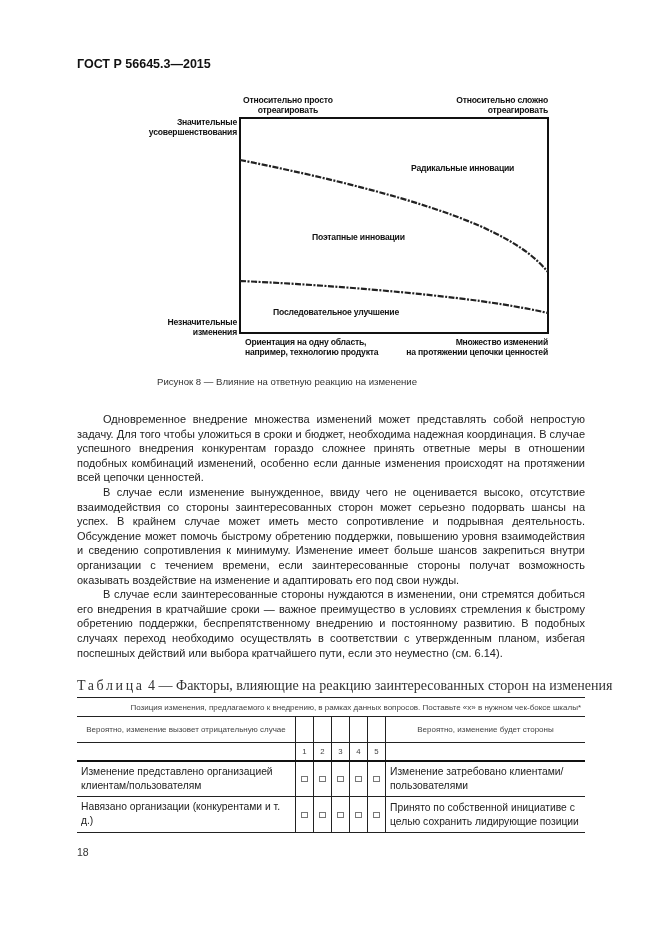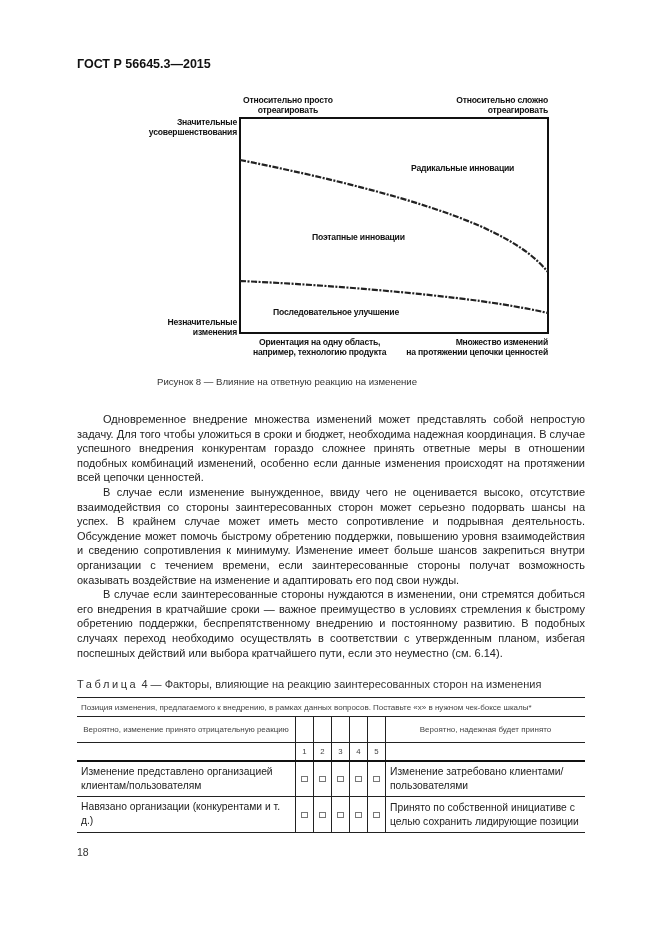--- a/index.html
+++ b/index.html
@@ -12,21 +12,21 @@
   .chart-wrap { left:0; top:0; width:661px; height:400px; }
   .chart-lbl { font-size:8.6px; font-weight:bold; color:#111; line-height:10px; letter-spacing:-0.2px; }
   .caption { left:0; width:574px; top:376px; text-align:center; font-size:9.6px; color:#333; }
 
   
   .para { left:77px; width:508px; font-size:11px; line-height:14.6px; color:#222; text-align:justify; }
   .para p { margin:0; text-indent:26px; }
   .note { font-size:9.8px; line-height:13.5px; color:#333; }
   .spaced { letter-spacing:2.6px; }
 
-  .tbl-title { left:77px; top:678px; font-size:11px; color:#333; }
+  .tbl-title { left:77px; top:678px; font-size:14px; color:#333;font-family:Liberation Serif, serif; }
   table.t4 { position:absolute; left:77px; top:697px; width:508px; border-collapse:collapse;
              font-size:8px; color:#444; }
   table.t4 td { border:1px solid #222; padding:0 4px; vertical-align:middle; }
   table.t4 tr.r-sep td { border-top:2.5px solid #111; }
   .num { text-align:center; width:17px; padding:0 !important; font-size:7.8px; }
   .cb { display:inline-block; width:5px; height:4px; border:1px solid #777; vertical-align:middle; }
   .cell-txt { font-size:10.3px; color:#222; line-height:14px; }
   .page-num { left:77px; top:846px; font-size:10.5px; color:#333; }
 </style>
 </head>
@@ -44,21 +44,21 @@
       <div>отреагировать</div>
   </div>
   <div class="abs chart-lbl" style="right:424px;top:117px;text-align:right;">
     <div>Значительные</div>
       <div>усовершенствования</div>
   </div>
   <div class="abs chart-lbl" style="right:424px;top:317px;text-align:right;">
     <div>Незначительные</div>
       <div>изменения</div>
   </div>
-  <div class="abs chart-lbl" style="left:253px;top:337px;text-align:center;">
+  <div class="abs chart-lbl" style="left:245px;top:337px;">
     <div>Ориентация на одну область,</div>
       <div>например, технологию продукта</div>
   </div>
   <div class="abs chart-lbl" style="right:113px;top:337px;text-align:right;">
     <div>Множество изменений</div>
       <div>на протяжении цепочки ценностей</div>
   </div>
 
   <svg class="abs" style="left:0;top:0;" width="661" height="400">
     <rect x="240" y="118" width="308" height="215" fill="none" stroke="#111" stroke-width="2"></rect>
@@ -77,30 +77,30 @@
   <p>Одновременное внедрение множества изменений может представлять собой непростую задачу. Для того чтобы уложиться в сроки и бюджет, необходима надежная координация. В случае успешного внедрения конкурентам гораздо сложнее принять ответные меры в отношении подобных комбинаций изменений, особенно если данные изменения происходят на протяжении всей цепочки ценностей.</p>
   <p>В случае если изменение вынужденное, ввиду чего не оценивается высоко, отсутствие взаимодействия со стороны заинтересованных сторон может серьезно подорвать шансы на успех. В крайнем случае может иметь место сопротивление и подрывная деятельность. Обсуждение может помочь быстрому обретению поддержки, повышению уровня взаимодействия и сведению сопротивления к минимуму. Изменение имеет больше шансов закрепиться внутри организации с течением времени, если заинтересованные стороны получат возможность оказывать воздействие на изменение и адаптировать его под свои нужды.</p>
   <p>В случае если заинтересованные стороны нуждаются в изменении, они стремятся добиться его внедрения в кратчайшие сроки — важное преимущество в условиях стремления к быстрому обретению поддержки, беспрепятственному внедрению и постоянному развитию. В подобных случаях переход необходимо осуществлять в соответствии с утвержденным планом, избегая поспешных действий или выбора кратчайшего пути, если это неуместно (см. 6.14).</p>
 </div>
 
 <div class="abs tbl-title"><span class="spaced">Таблица</span><span> 4 — Факторы, влияющие на реакцию заинтересованных сторон на изменения</span></div>
 
 <table class="t4">
   <tbody>
       <tr style="height:19px;">
-    <td colspan="7" style="text-align:left;border-left:none;border-right:none;">Позиция изменения, предлагаемого к внедрению, в рамках данных вопросов. Поставьте «х» в нужном чек-боксе шкалы*</td>
+    <td colspan="7" style="text-align:right;border-left:none;border-right:none;">Позиция изменения, предлагаемого к внедрению, в рамках данных вопросов. Поставьте «х» в нужном чек-боксе шкалы*</td>
   </tr>
   <tr style="height:26px;">
-    <td style="text-align:center;width:210px;border-left:none;">Вероятно, изменение принято отрицательную реакцию</td>
+    <td style="text-align:center;width:210px;border-left:none;">Вероятно, изменение вызовет отрицательную случае</td>
     <td class="num"></td>
         <td class="num"></td>
         <td class="num"></td>
         <td class="num"></td>
         <td class="num"></td>
-    <td style="text-align:center;border-right:none;">Вероятно, надежная будет принято</td>
+    <td style="text-align:center;border-right:none;">Вероятно, изменение будет стороны</td>
   </tr>
   <tr style="height:18px;">
     <td style="border-left:none;"></td>
     <td class="num">1</td>
     <td class="num">2</td>
     <td class="num">3</td>
     <td class="num">4</td>
     <td class="num">5</td>
     <td style="border-right:none;"></td>
   </tr>

